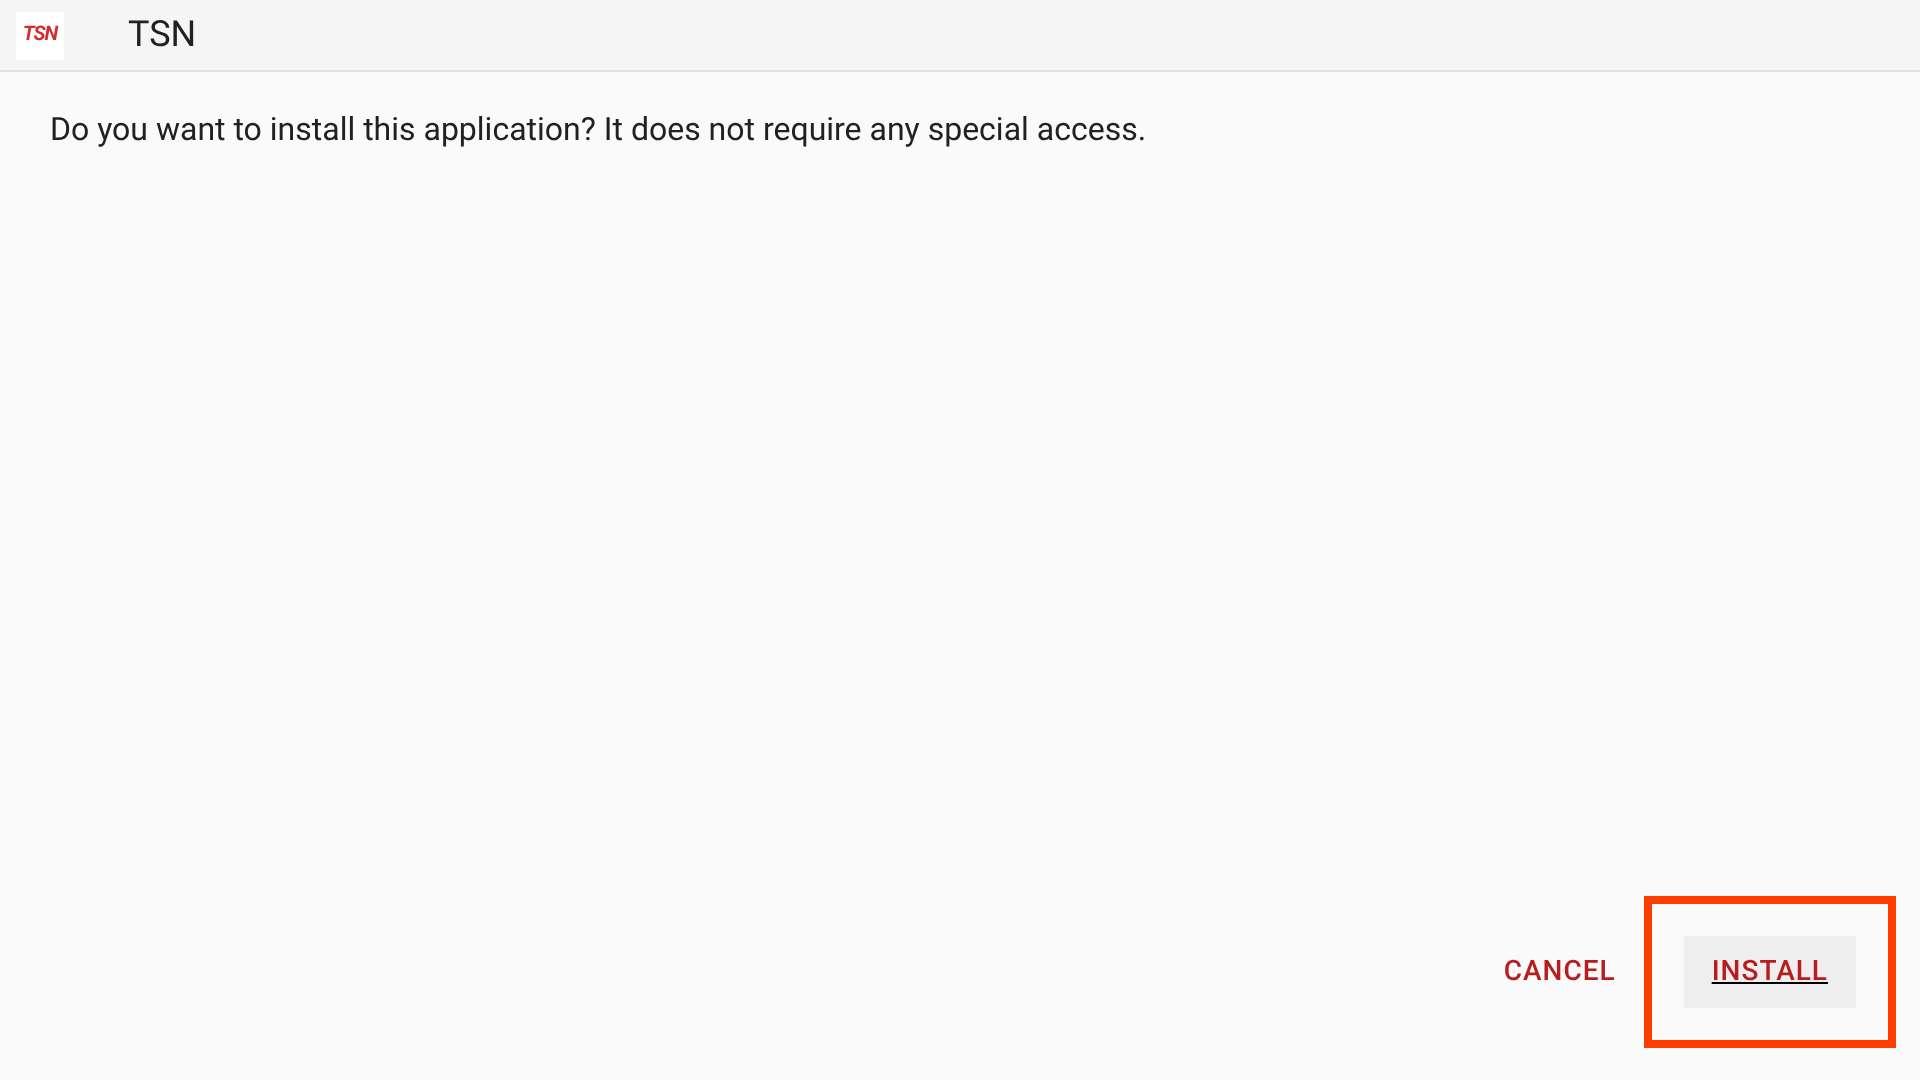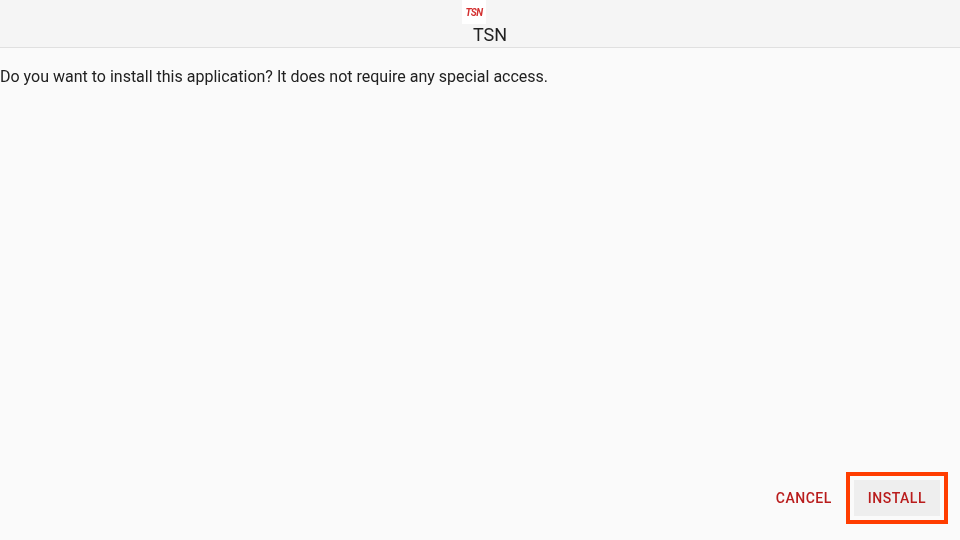--- a/index.html
+++ b/index.html
@@ -9,27 +9,26 @@
     }
     body {
       width: 960px;
       height: 540px;
       font-family: Roboto, "Helvetica Neue", Arial, sans-serif;
       background: #fafafa;
       position: relative;
       overflow: hidden;
     }
     .header {
-      height: 48px;
+      height: 36px;
       background: #f5f5f5;
       display: flex;
       align-items: center;
-      padding-left: 20px;
+      padding-left: 8px;
       border-bottom: 1px solid #e0e0e0;
-      flex-direction: column;
     }
     .app-icon {
       width: 24px;
       height: 24px;
       background: #ffffff;
       display: flex;
       align-items: center;
       justify-content: center;
       margin-right: 32px;
     }
@@ -39,21 +38,21 @@
       font-style: italic;
       color: #d32f2f;
       letter-spacing: -0.5px;
     }
     .app-title {
       font-size: 18px;
       color: #212121;
       font-weight: 400;
     }
     .content {
-      padding: 18px 0;
+      padding: 18px 25px;
     }
     .prompt-text {
       font-size: 16px;
       color: #212121;
       line-height: 1.4;
     }
     .button-bar {
       position: absolute;
       bottom: 0;
       right: 0;
@@ -68,22 +67,23 @@
       color: #b91c1c;
       text-transform: uppercase;
       padding: 10px 14px;
       cursor: pointer;
       border: none;
       background: transparent;
       font-family: inherit;
     }
     .highlight-box {
       border: 4px solid #ff3d00;
-      padding: 4px;
+      padding: 16px;
       display: inline-flex;
+      text-decoration: underline;
     }
     .highlight-box .button {
       background: #eeeeee;
       padding: 10px 14px;
     }
   </style>
 </head>
 <body>
 
 <div class="header">

